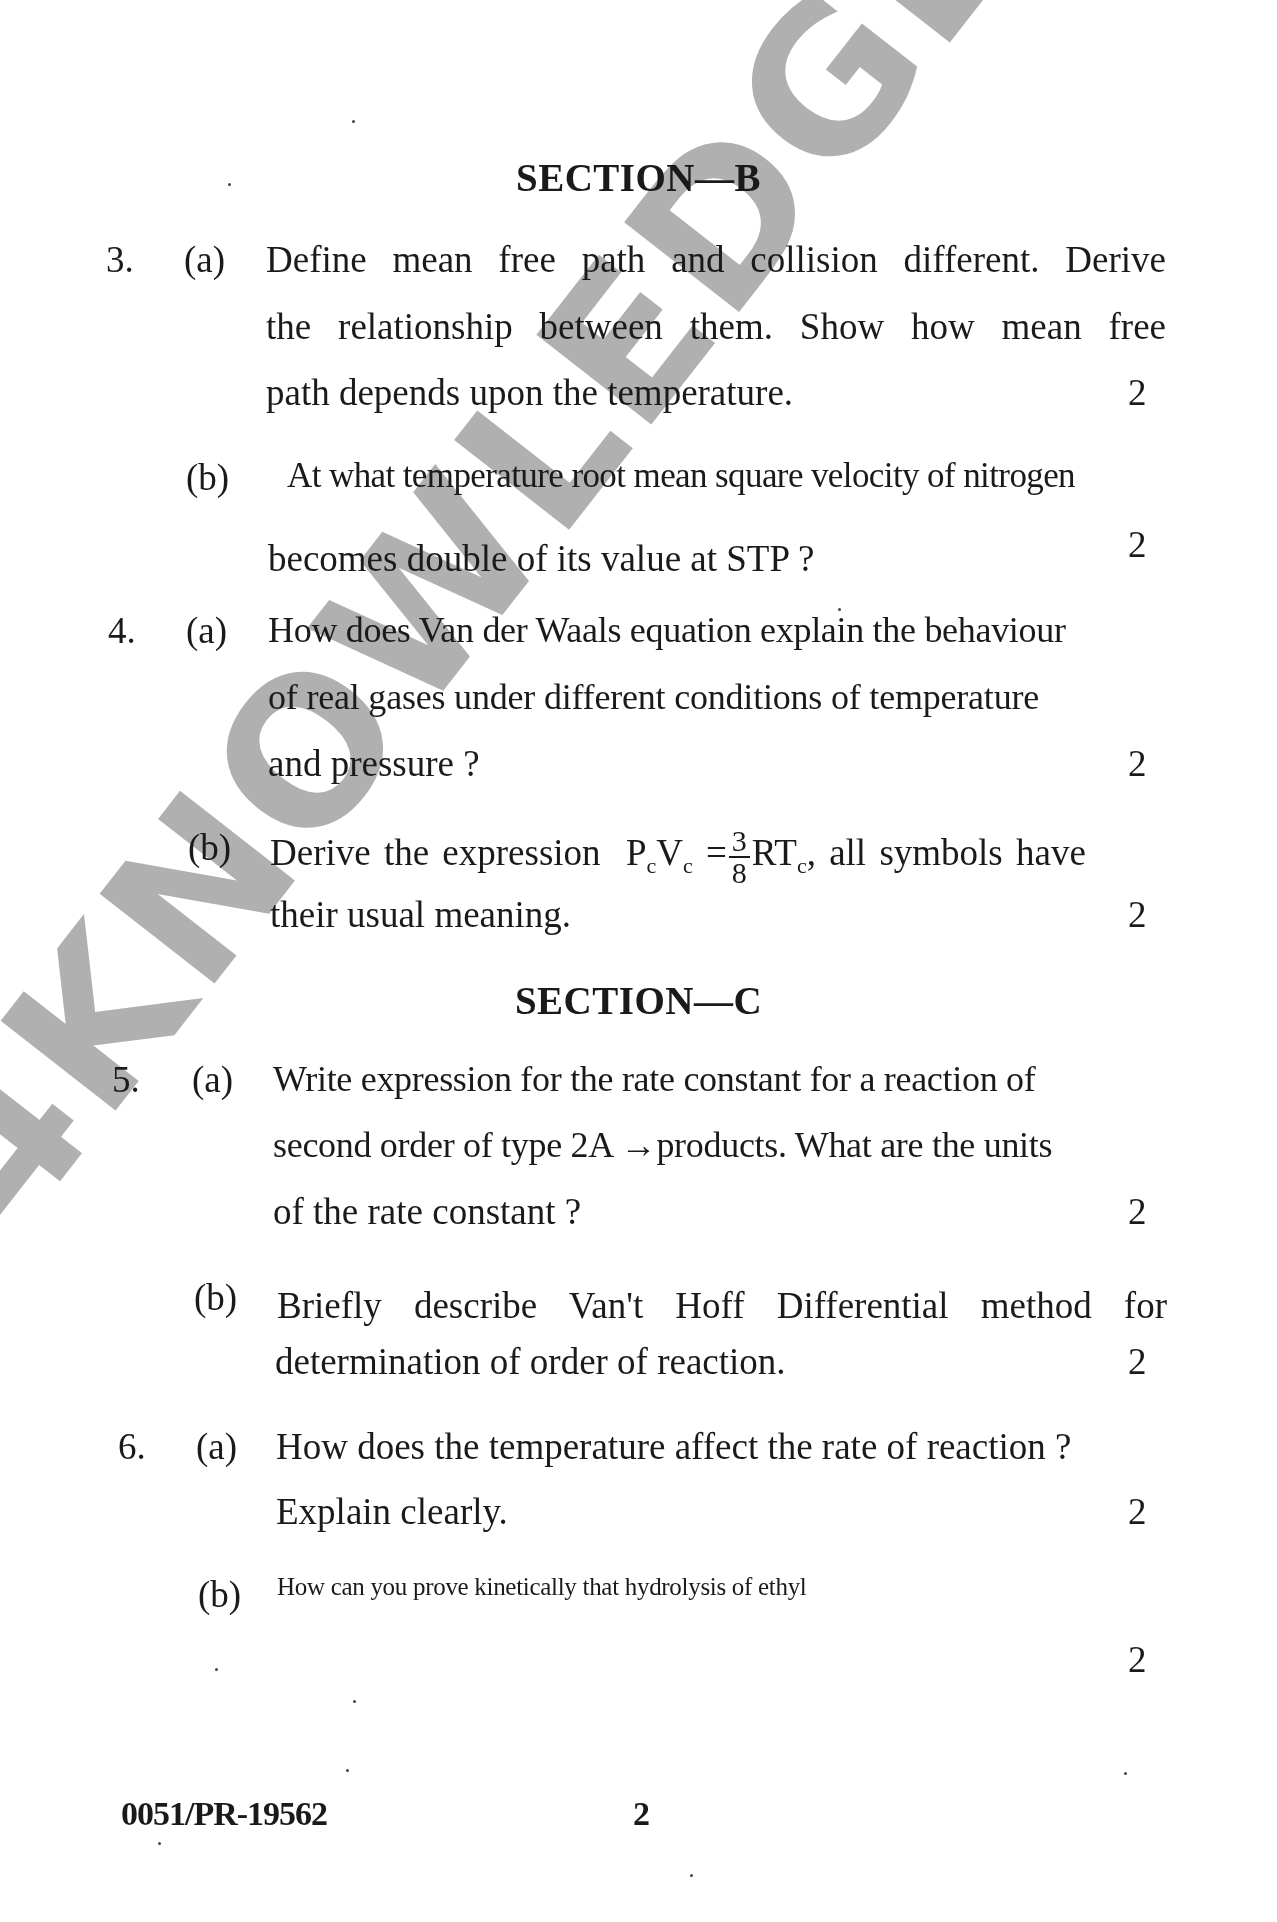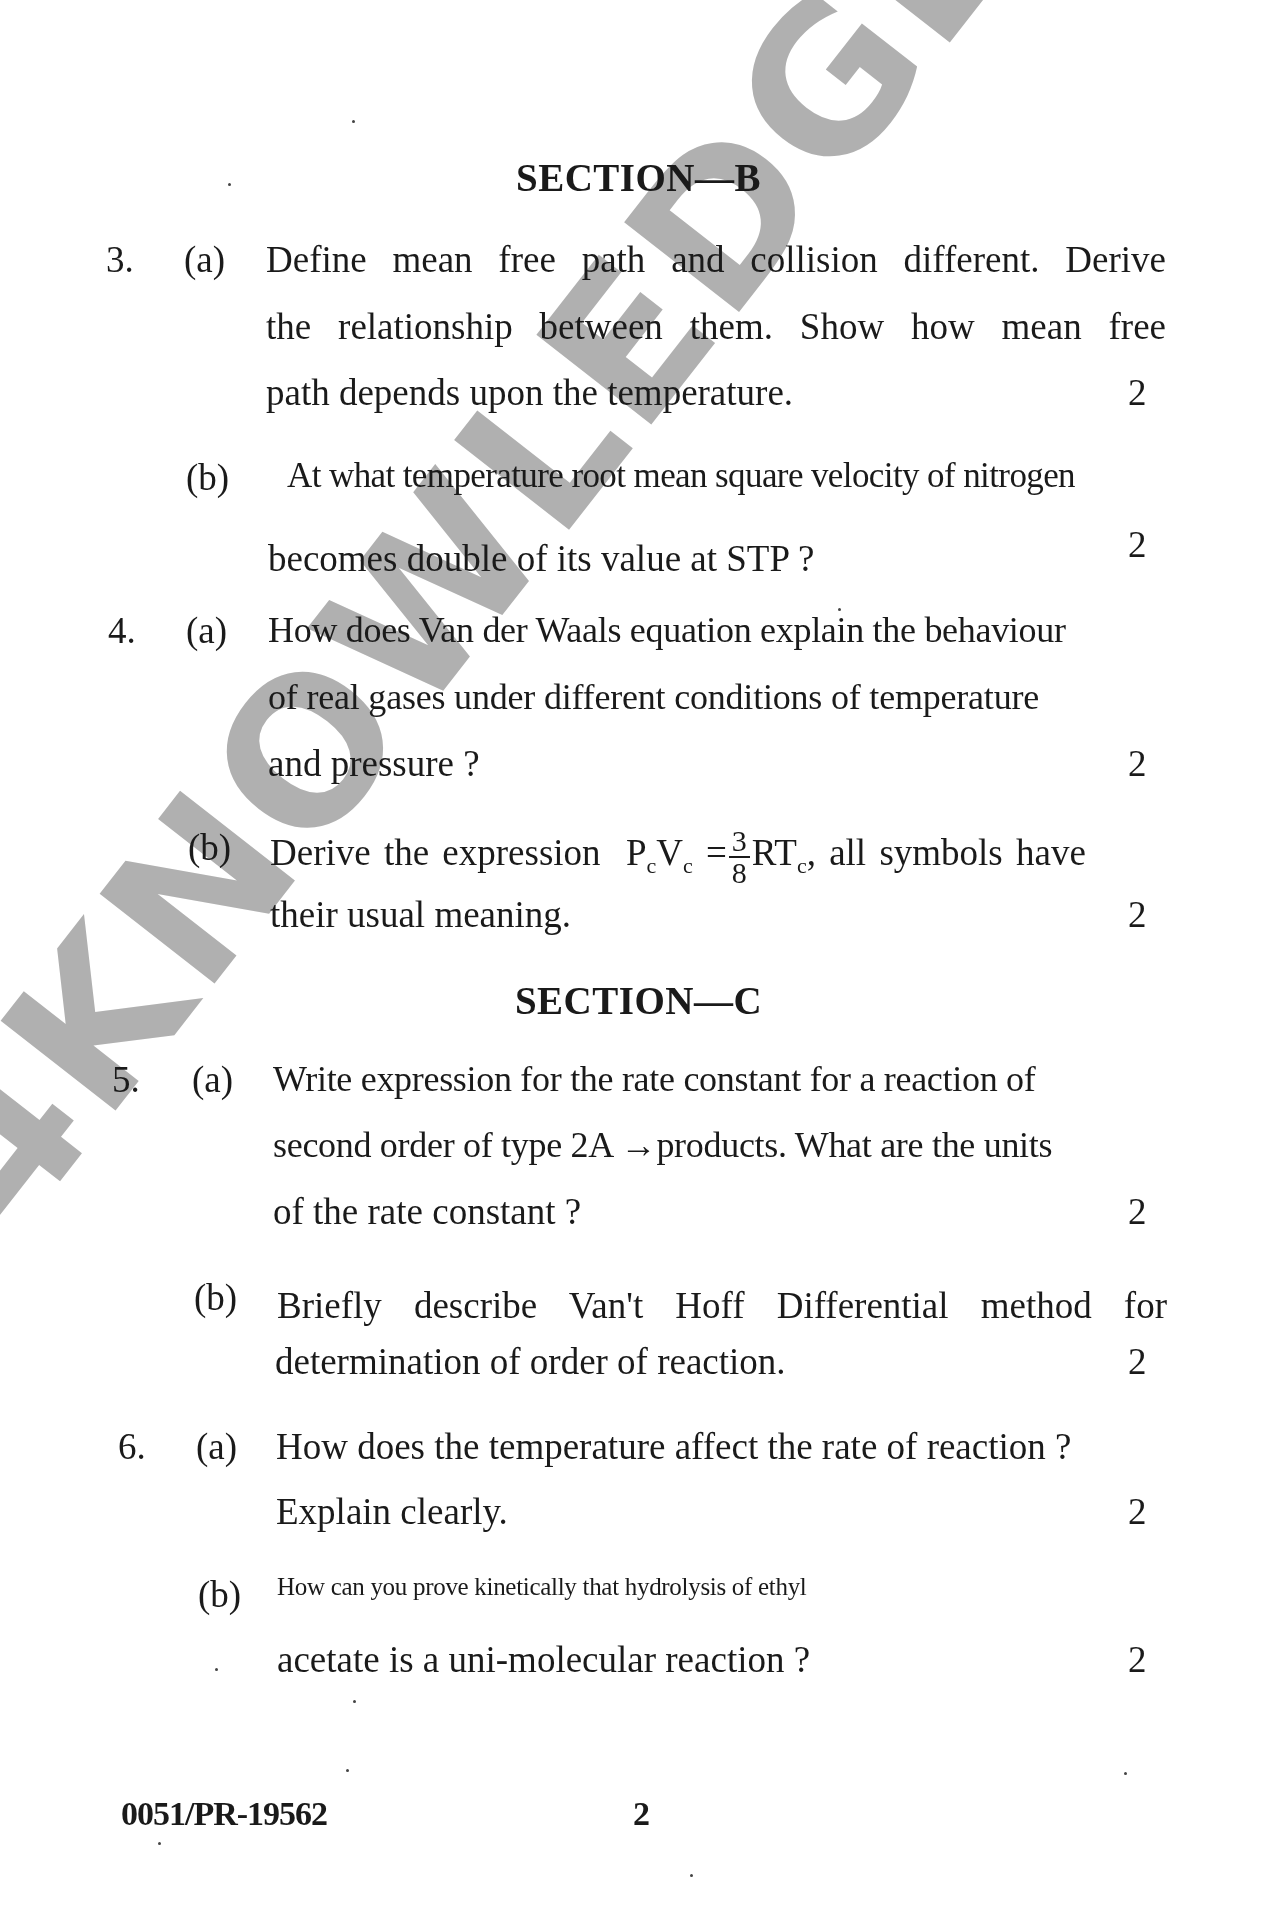--- a/index.html
+++ b/index.html
@@ -78,21 +78,20 @@
   <div class="marks" style="top:1340px;">2</div>
 
   <div class="q-num" style="left:118px; top:1425px;">6.</div>
   <div class="q-part" style="left:196px; top:1425px;">(a)</div>
   <div class="q-line" style="left:276px; top:1425px;">How does the temperature affect the rate of reaction ?</div>
   <div class="q-line" style="left:276px; top:1490px;">Explain clearly.</div>
   <div class="marks" style="top:1490px;">2</div>
 
   <div class="q-part" style="left:198px; top:1573px;">(b)</div>
   <div class="q-line" style="left:277px; top:1573px; font-size:25px; letter-spacing:-0.3px;">How can you prove kinetically that hydrolysis of ethyl</div>
-  <div class="q-line" style="left:277px; top:1638px;">acetate is a uni-molecular reaction ?</div>
   <div class="marks" style="top:1638px;">2</div>
 
   <div class="footer-code">0051/PR-19562</div>
   <div class="footer-page">2</div>
 
   <span class="speck" style="left:352px; top:120px;"></span>
   <span class="speck" style="left:228px; top:183px;"></span>
   <span class="speck" style="left:838px; top:608px;"></span>
   <span class="speck" style="left:215px; top:1668px;"></span>
   <span class="speck" style="left:353px; top:1700px;"></span>

